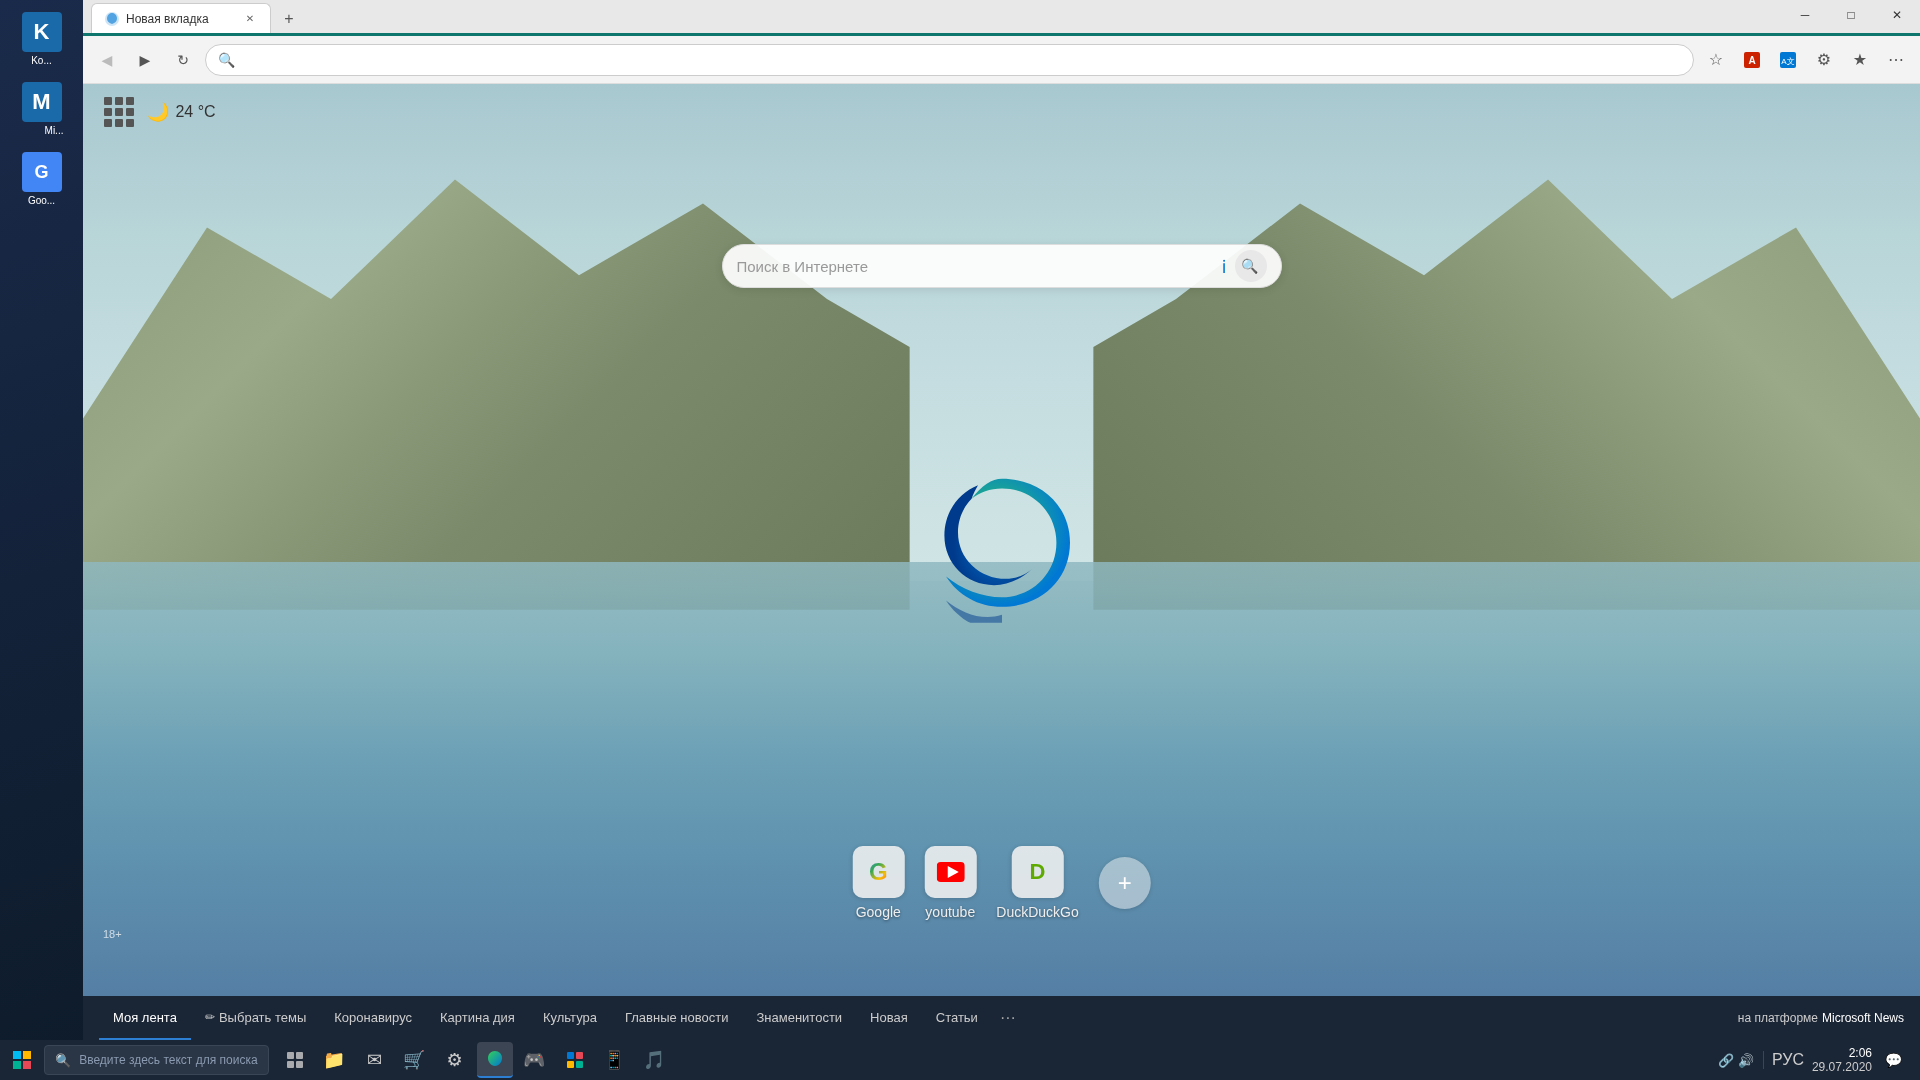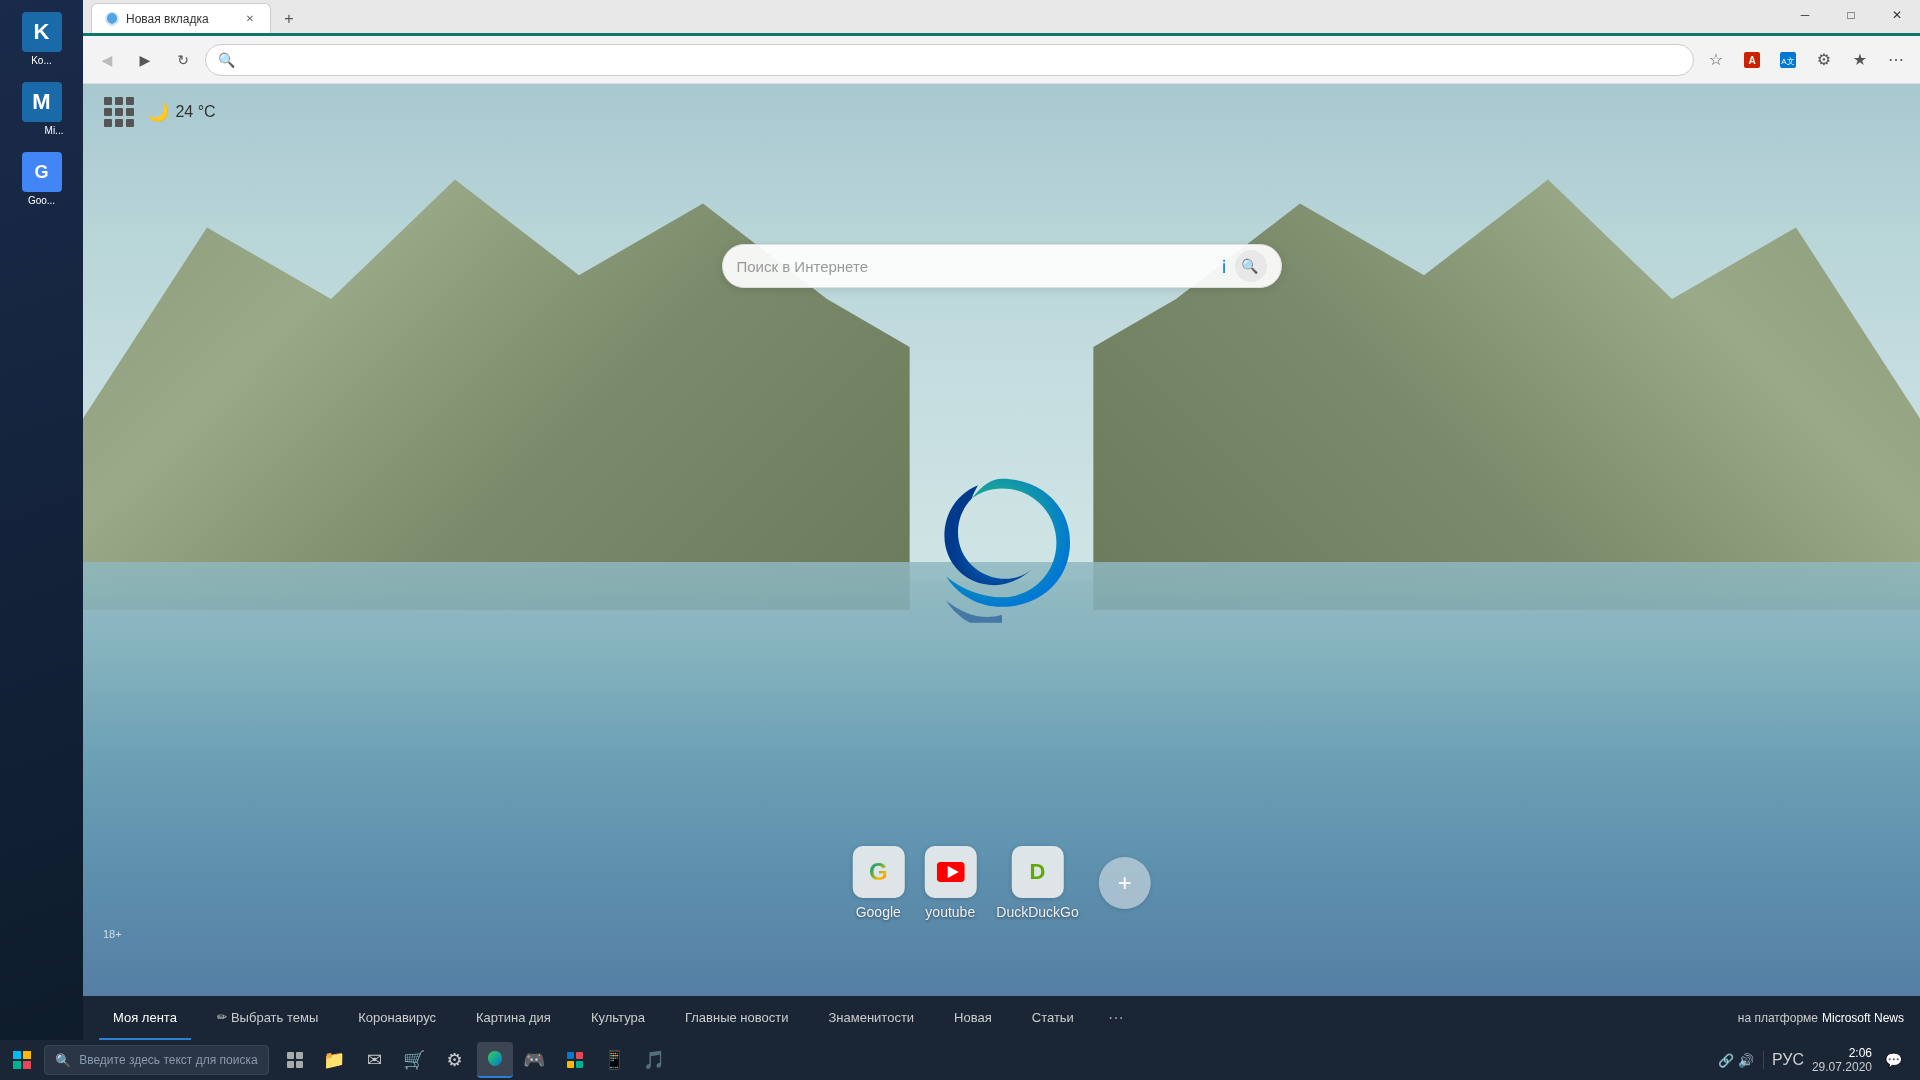--- a/index.html
+++ b/index.html
@@ -432,21 +432,21 @@
       position: absolute;
       bottom: 0;
       left: 0;
       right: 0;
       height: 44px;
       background: #1a2535;
       display: flex;
       align-items: center;
       padding: 0 16px;
       z-index: 10;
-      gap: 12px;
+      gap: 0;
       margin-top: 8px;
     }
     .news-item {
       padding: 0 14px;
       font-size: 13px;
       color: #ccc;
       cursor: pointer;
       white-space: nowrap;
       height: 100%;
       display: flex;

